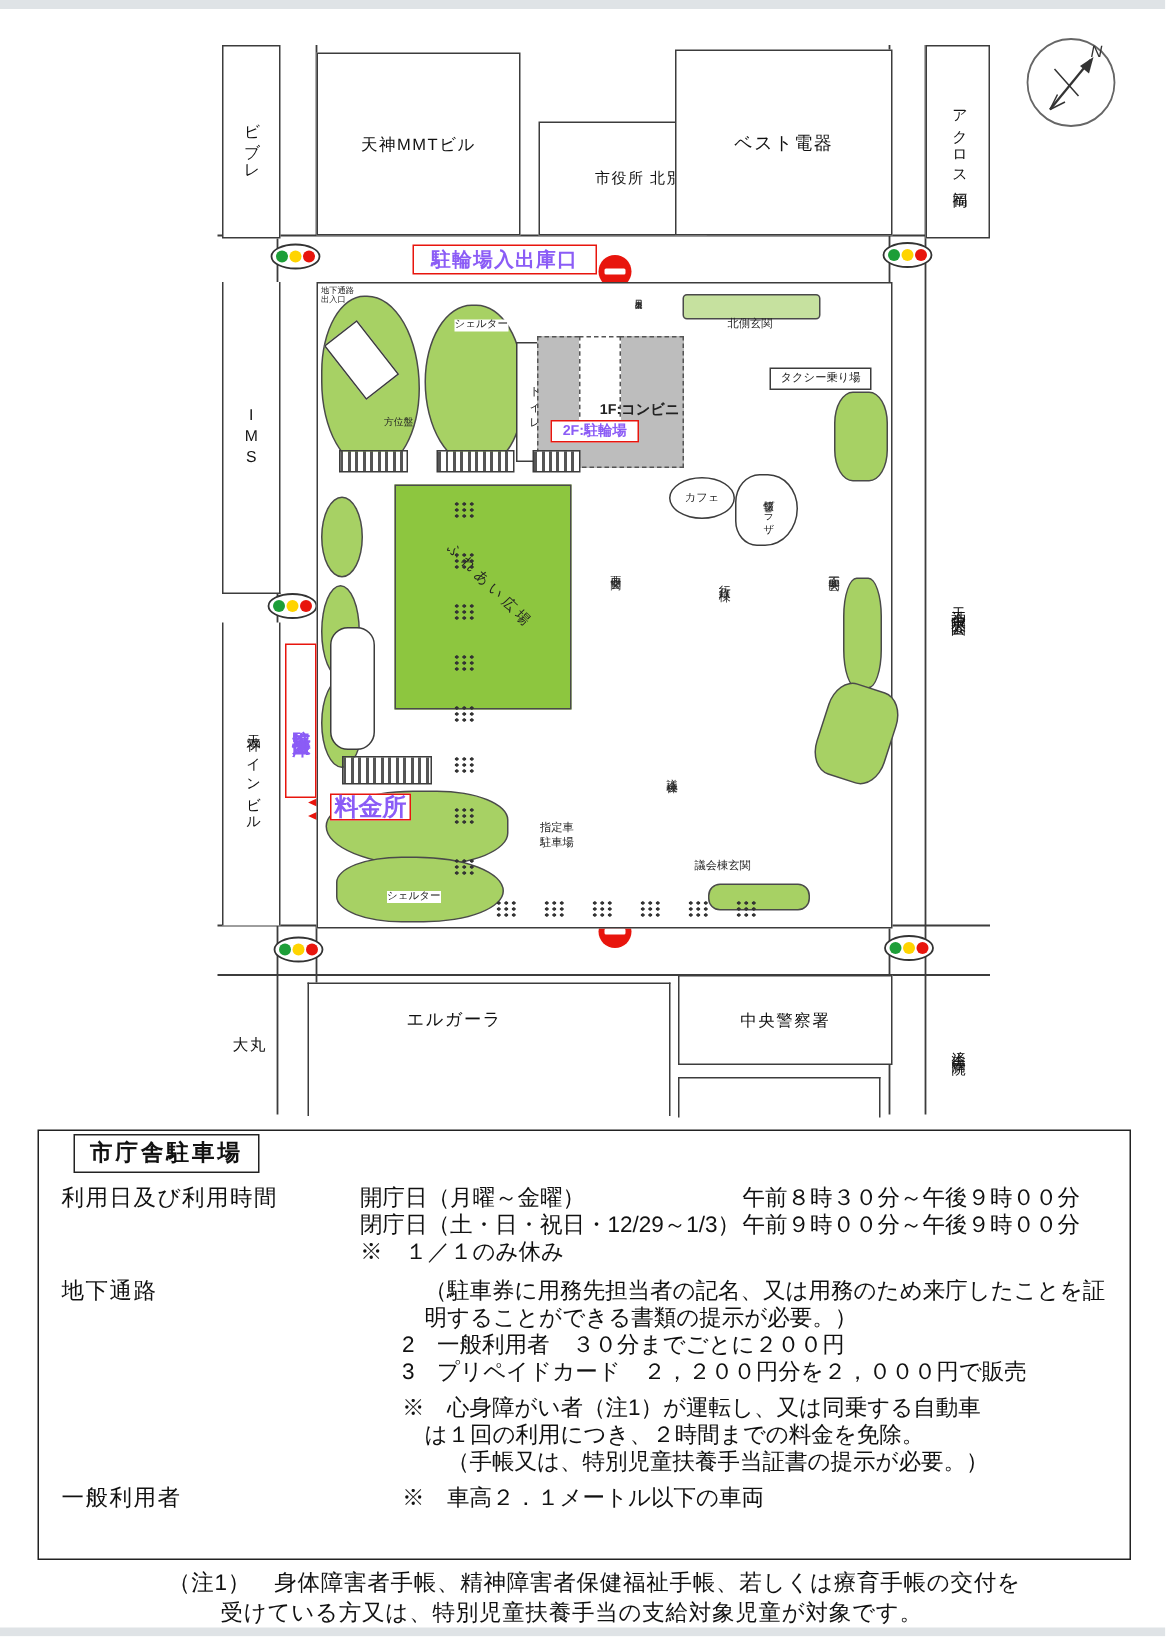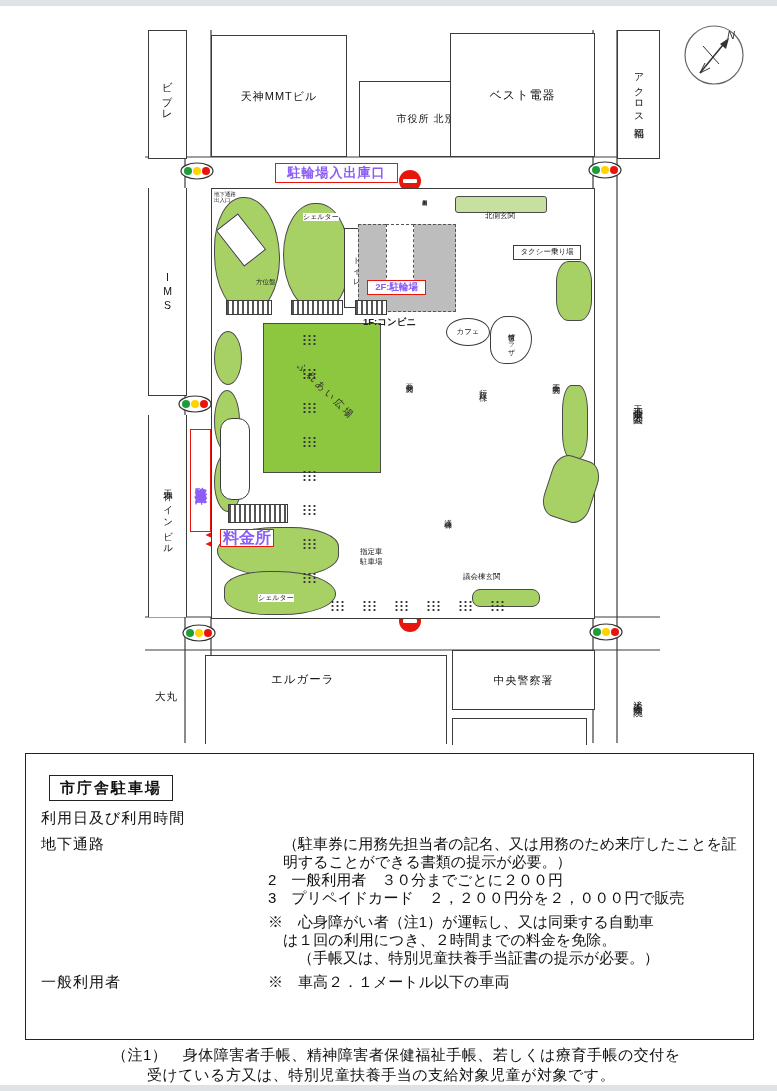--- a/index.html
+++ b/index.html
@@ -21,21 +21,21 @@
   .striped{position:absolute;border:1px solid #3c3c3c;
      background:repeating-linear-gradient(90deg,#555 0 2px,#fff 2px 5px);}
   .dots{position:absolute;width:14px;height:12px;
      background:radial-gradient(circle,#333 1px,transparent 1.2px);background-size:5px 4px;}
   .redbox{position:absolute;background:#fff;border:1.7px solid #e8150d;color:#8b5cf6;
      font-weight:bold;display:flex;align-items:center;justify-content:center;}
   .whitebox{position:absolute;background:#fff;border:1px solid #3c3c3c;display:flex;
      align-items:center;justify-content:center;}
   
   #infobox{position:absolute;left:25px;top:753px;width:729px;height:287px;border:1.1px solid #222;
-     font-size:15px;line-height:18px;padding:21px 0 0 15px;box-sizing:border-box;}
+     font-size:15px;line-height:18px;padding:2px 0 0 15px;box-sizing:border-box;}
   #info-title{display:inline-block;border:1.6px solid #222;padding:3px 10px;font-size:15px;
      font-weight:bold;margin-left:8px;letter-spacing:2px;}
   .irow{display:flex;margin-top:8px;}
   .ilabel{width:199px;flex:0 0 199px;letter-spacing:1px;}
   .icontent{flex:1;}
   .tline{display:flex;}
   .tleft{width:255px;flex:0 0 255px;}
   .fee{margin-left:28px;}
   .ind1{margin-left:43px;}
   .ind2{margin-left:58px;}
@@ -210,21 +210,21 @@
   <div class="lawn" style="left:263px;top:323px;width:116px;height:148px;">
     <div class="sl" style="left:24px;top:62px;font-size:9.5px;letter-spacing:3px;transform:rotate(45deg);width:max-content;">ふれあい広場</div>
   </div>
   <div class="canopy" style="left:455px;top:196px;width:90px;height:15px;"></div>
 
   <div class="whitebox" style="left:344px;top:228px;width:22px;height:78px;">
     <span class="vtext sl" style="position:static;font-size:7.5px;">トイレ</span>
       </div>
   <div style="position:absolute;left:358px;top:224px;width:98px;height:88px;background:#bdbdbd;border:1.5px dashed #555;box-sizing:border-box;">
     <div style="position:absolute;left:27px;top:-1px;width:26px;height:57px;background:#fff;border:1px dashed #555;"></div>
-    <div class="sl" style="left:4px;top:44px;width:90px;text-align:left;font-size:9.5px;font-weight:bold;margin-top:48px;">1F:コンビニ</div>
+    <div class="sl" style="left:4px;top:44px;width:90px;text-align:right;font-size:9.5px;font-weight:bold;">1F:コンビニ</div>
   </div>
   <div class="redbox" style="left:367px;top:280px;width:57px;height:13px;font-size:9.5px;">2F:駐輪場</div>
   <div class="whitebox" style="left:513px;top:245px;width:66px;height:13px;">
     <span class="sl" style="position:static;font-size:7.5px;">タクシー乗り場</span>
       </div>
   <div class="whitebox" style="left:446px;top:318px;width:42px;height:26px;border-radius:50%;">
     <span class="sl" style="position:static;">カフェ</span>
       </div>
   <div class="whitebox" style="left:490px;top:316px;width:40px;height:46px;border-radius:45% 55% 60% 40%;">
     <span class="vtext sl" style="position:static;font-size:7px;letter-spacing:0;">情報プラザ</span>
@@ -268,20 +268,31 @@
   <div class="redbox" style="left:275px;top:163px;width:121px;height:18px;font-size:13px;letter-spacing:1px;">駐輪場入出庫口</div>
   <div class="redbox vtext" style="left:190px;top:429px;width:19px;height:101px;font-size:12px;letter-spacing:1px;">駐車場入出庫口</div>
   <div class="redbox" style="left:220px;top:529px;width:52px;height:16px;font-size:16px;">料金所</div>
 </div>
 
 <div id="infobox">
   <div id="info-title">市庁舎駐車場</div>
 
   <div class="irow">
     <div class="ilabel">利用日及び利用時間</div>
+    <div class="icontent">
+      <div class="tline">
+        <span class="tleft">開庁日（月曜～金曜）</span>
+        <span>午前８時３０分～午後９時００分</span>
+      </div>
+      <div class="tline">
+        <span class="tleft">閉庁日（土・日・祝日・12/29～1/3）</span>
+        <span>午前９時００分～午後９時００分</span>
+      </div>
+      <div>※　１／１のみ休み</div>
+    </div>
   </div>
 
   <div class="irow">
     <div class="ilabel">地下通路</div>
     <div class="icontent">
       <div class="ind1">（駐車券に用務先担当者の記名、又は用務のため来庁したことを証</div>
       <div class="ind1">明することができる書類の提示が必要。）</div>
       <div class="fee">2　一般利用者　３０分までごとに２００円</div>
       <div class="fee">3　プリペイドカード　２，２００円分を２，０００円で販売</div>
       <div class="gap"></div>

